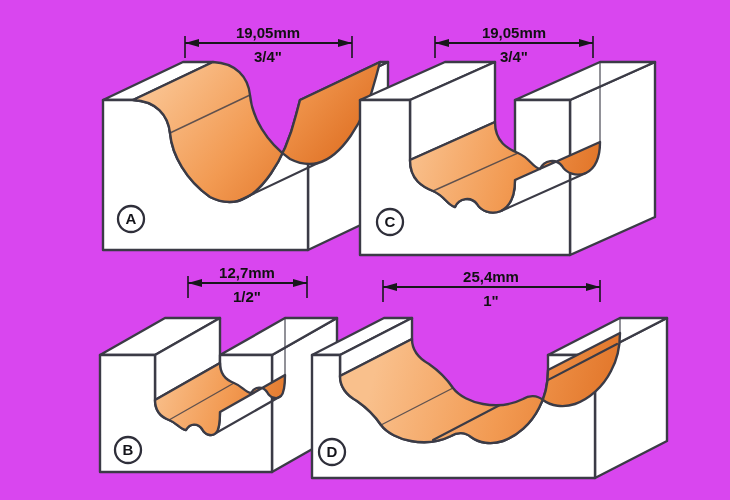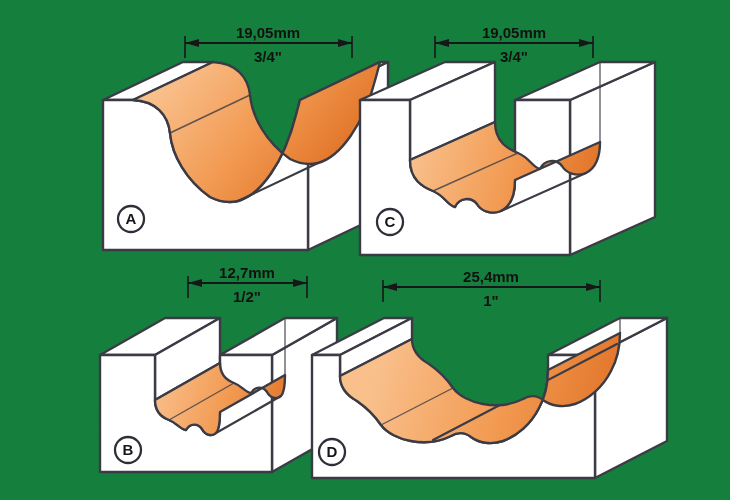--- a/index.html
+++ b/index.html
@@ -1,16 +1,16 @@
 <!DOCTYPE html>
 <html><head>
 <meta charset="utf-8">
 <style>
   html,body{margin:0;padding:0;background:#fff;}
-  .canvas{position:relative;width:730px;height:500px;background:#15803d;overflow:hidden;
+  .canvas{position:relative;width:730px;height:500px;background:#d946ef;overflow:hidden;
           font-family:"Liberation Sans",sans-serif;}
   .canvas svg{position:absolute;overflow:visible;}
   .face{fill:#ffffff;stroke:#3b3b46;stroke-width:2.4;stroke-linejoin:round;}
   .band{stroke:#3b3b46;stroke-width:2.4;stroke-linejoin:round;}
   .edge{fill:none;stroke:#3b3b46;stroke-width:2.2;stroke-linecap:round;}
   .thin{stroke-width:1.4;opacity:.8;}
   .dim-line{stroke:#17171a;stroke-width:1.8;}
   .dim-tick{stroke:#17171a;stroke-width:1.6;}
   .dim-arrow{fill:#17171a;stroke:none;}
   .dim-text{font-weight:bold;font-size:15px;fill:#111;text-anchor:middle;}

